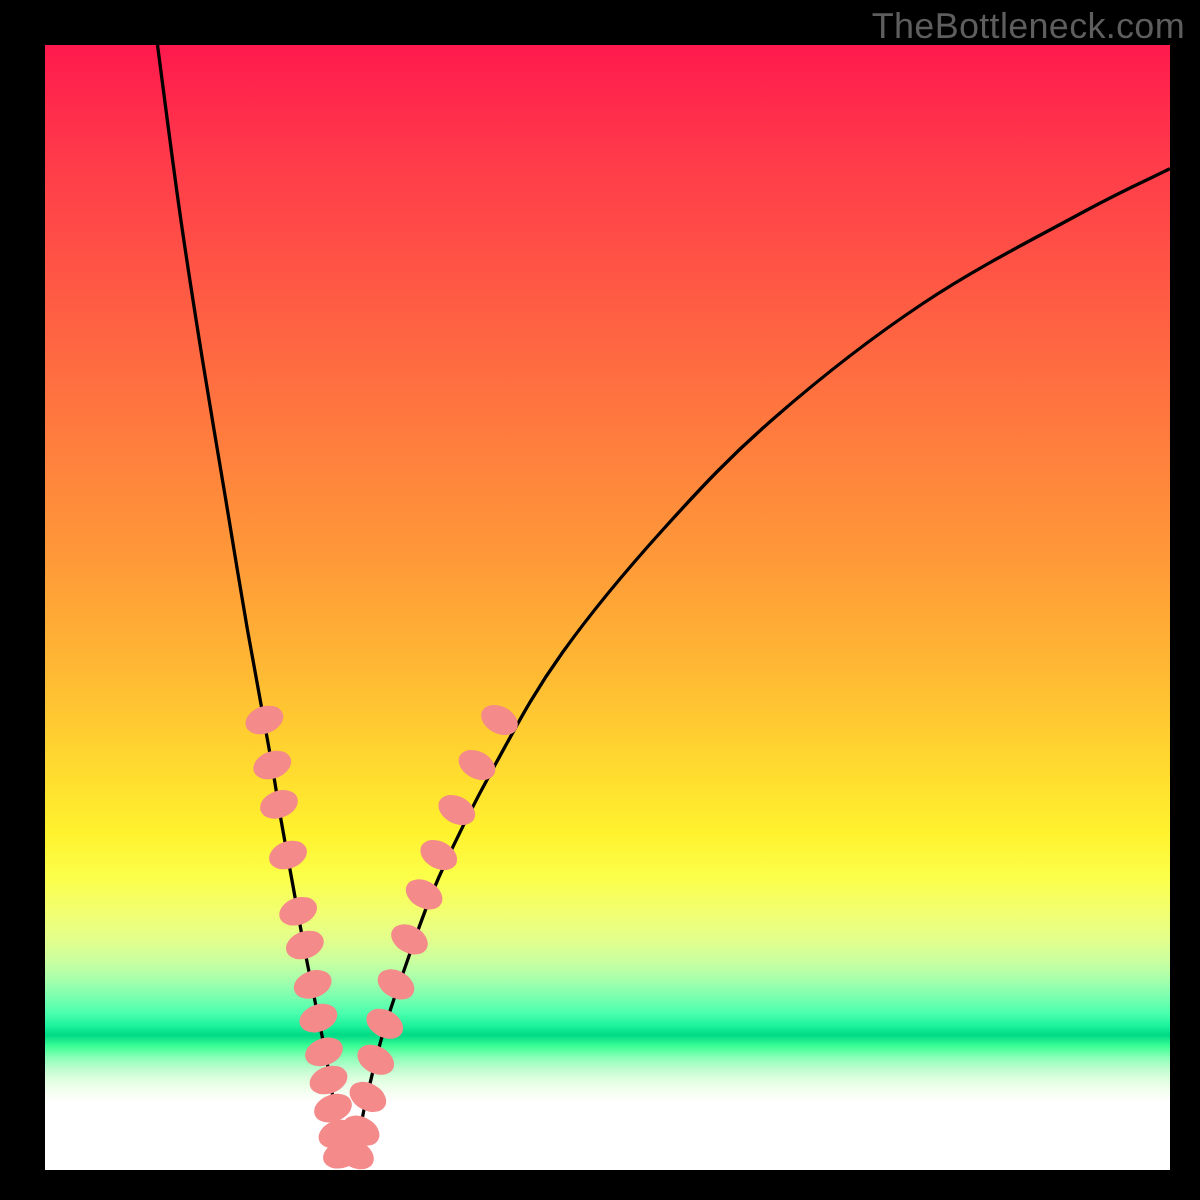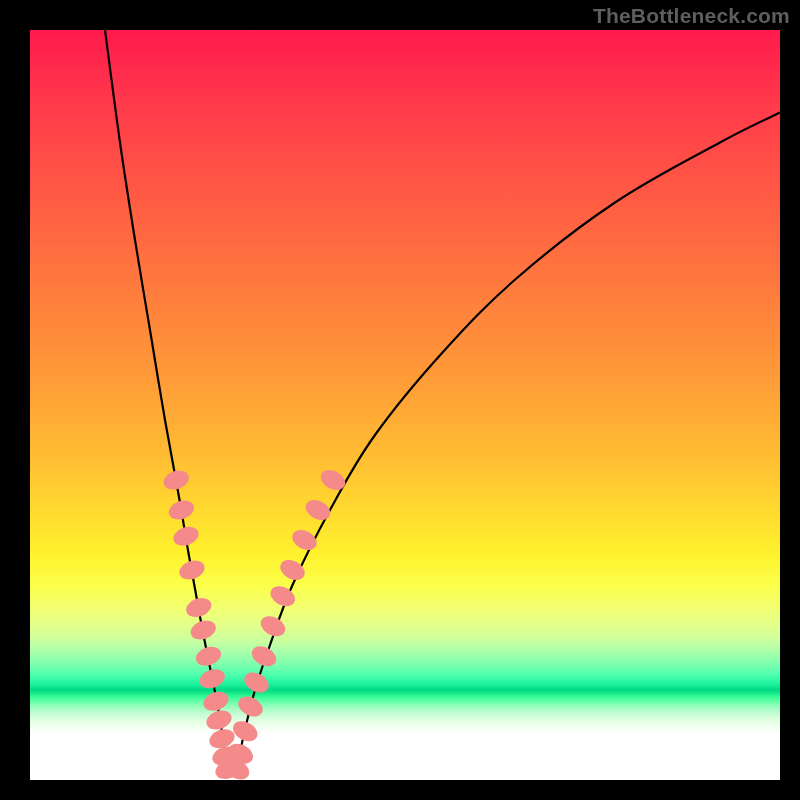--- a/index.html
+++ b/index.html
@@ -59,22 +59,22 @@
     left: 0;
     top: 0;
     width: 750px;
     height: 750px;
   }
   .watermark {
     position: absolute;
     top: 4px;
     right: 10px;
     color: #5e5e5e;
-    font-size: 21px;
-    font-weight: 700;
+    font-size: 24px;
+    font-weight: 400;
     letter-spacing: 0.2px;
     user-select: none;
   }
 </style>
 </head>
 <body>
 
 <div class="frame">
   <div class="plot">
     <svg class="curve" viewBox="0 0 750 750" preserveAspectRatio="none">

